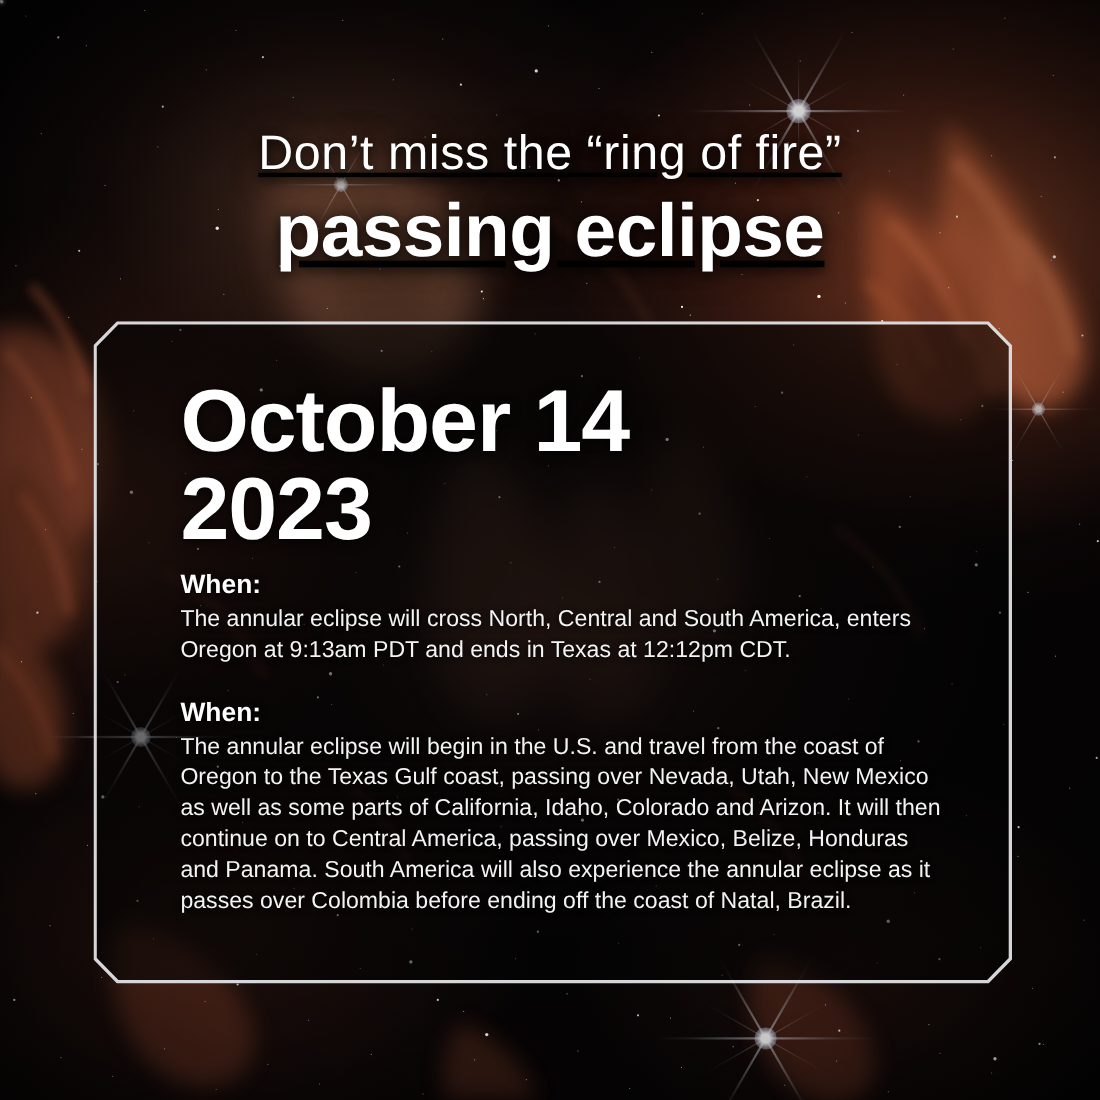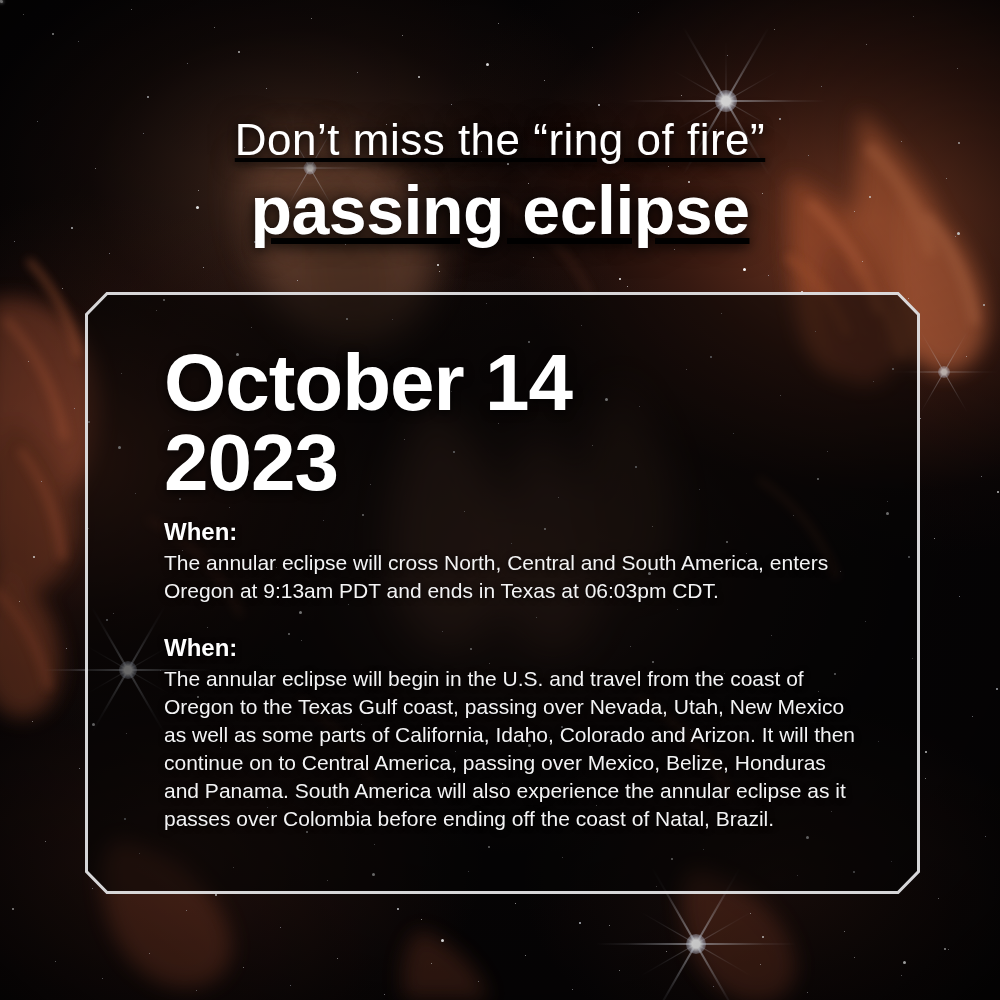--- a/index.html
+++ b/index.html
@@ -397,21 +397,21 @@
         <polygon points="22,1.5 813,1.5 833.5,22 833.5,568 813,588.5 22,588.5 1.5,568 1.5,22" fill="none" stroke="#e8e8ea" stroke-width="3" stroke-linejoin="miter" opacity="0.92"></polygon>
       </svg>
     </div>
 
     <div class="panel-inner">
       <div class="date-line">October 14</div>
       <div class="date-line second">2023</div>
 
       <div class="section when">
         <p class="section-head">When:</p>
-        <p class="section-body">The annular eclipse will cross North, Central and South America, enters Oregon at 9:13am PDT and ends in Texas at 06:03pm CDT.</p>
+        <p class="section-body">The annular eclipse will cross North, Central and South America, enters Oregon at 9:13am PDT and ends in Texas at 12:12pm CDT.</p>
       </div>
 
       <div class="section where">
         <p class="section-head">When:</p>
         <p class="section-body">The annular eclipse will begin in the U.S. and travel from the coast of Oregon to the Texas Gulf coast, passing over Nevada, Utah, New Mexico as well as some parts of California, Idaho, Colorado and Arizon. It will then continue on to Central America, passing over Mexico, Belize, Honduras and Panama. South America will also experience the annular eclipse as it passes over Colombia before ending off the coast of Natal, Brazil.</p>
       </div>
     </div>
   </div>
 
 </div>

